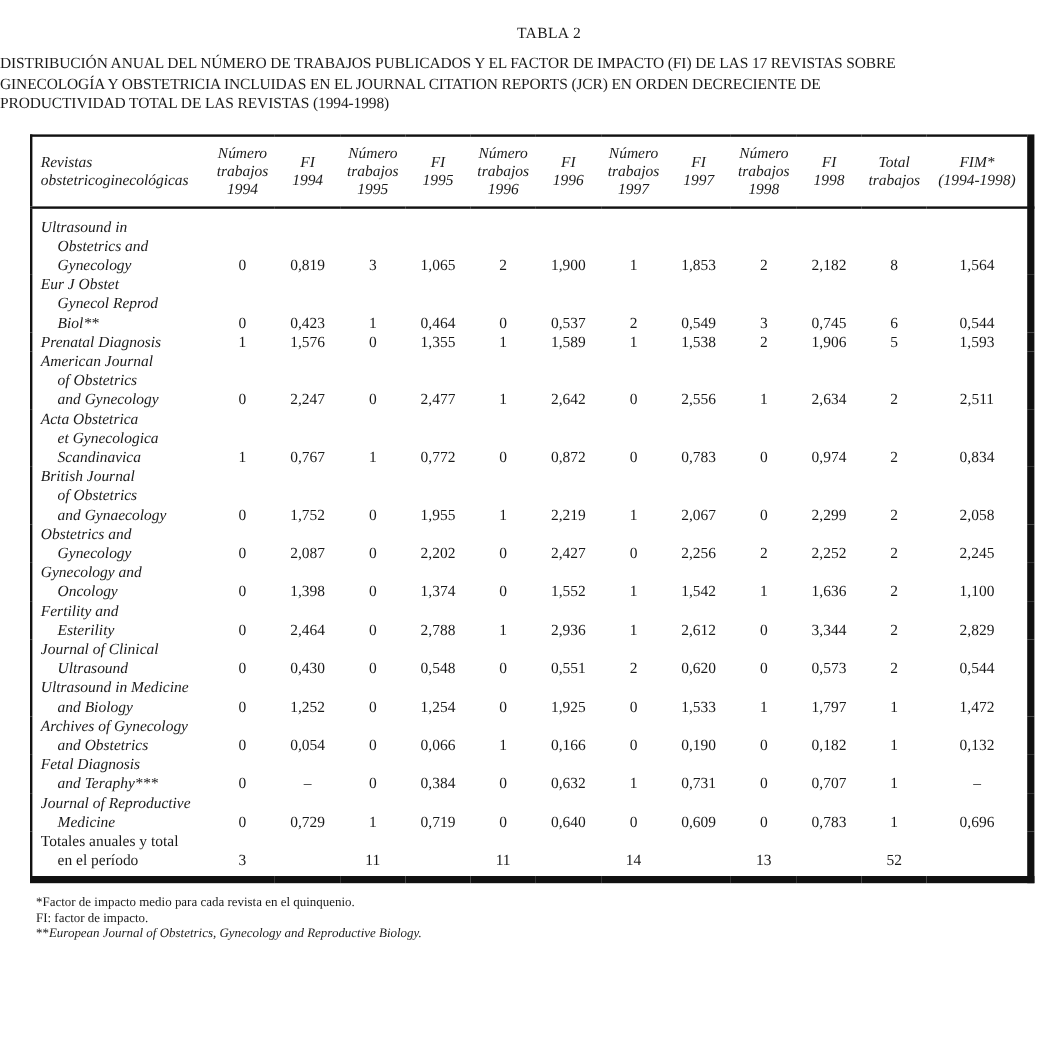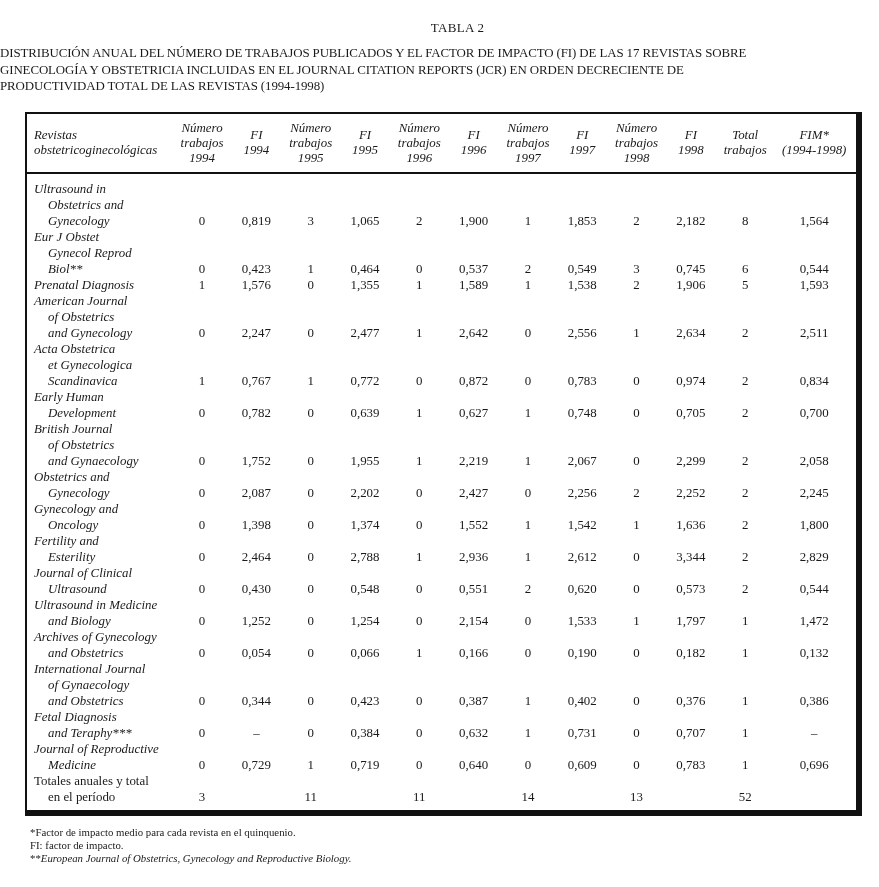--- a/index.html
+++ b/index.html
@@ -231,38 +231,20 @@
           <td class="num-cell">0,872</td>
           <td class="num-cell">0</td>
           <td class="num-cell">0,783</td>
           <td class="num-cell">0</td>
           <td class="num-cell">0,974</td>
           <td class="num-cell">2</td>
           <td class="num-cell">0,834</td>
         </tr>
         <tr>
           <td class="name-cell">
-            <div class="hang">Early Human
-Development</div>
-          </td>
-          <td class="num-cell">0</td>
-          <td class="num-cell">0,782</td>
-          <td class="num-cell">0</td>
-          <td class="num-cell">0,639</td>
-          <td class="num-cell">1</td>
-          <td class="num-cell">0,627</td>
-          <td class="num-cell">1</td>
-          <td class="num-cell">0,748</td>
-          <td class="num-cell">0</td>
-          <td class="num-cell">0,705</td>
-          <td class="num-cell">2</td>
-          <td class="num-cell">0,700</td>
-        </tr>
-        <tr>
-          <td class="name-cell">
             <div class="hang">British Journal
 of Obstetrics
 and Gynaecology</div>
           </td>
           <td class="num-cell">0</td>
           <td class="num-cell">1,752</td>
           <td class="num-cell">0</td>
           <td class="num-cell">1,955</td>
           <td class="num-cell">1</td>
           <td class="num-cell">2,219</td>
@@ -300,21 +282,21 @@
           <td class="num-cell">1,398</td>
           <td class="num-cell">0</td>
           <td class="num-cell">1,374</td>
           <td class="num-cell">0</td>
           <td class="num-cell">1,552</td>
           <td class="num-cell">1</td>
           <td class="num-cell">1,542</td>
           <td class="num-cell">1</td>
           <td class="num-cell">1,636</td>
           <td class="num-cell">2</td>
-          <td class="num-cell">1,800</td>
+          <td class="num-cell">1,100</td>
         </tr>
         <tr>
           <td class="name-cell">
             <div class="hang">Fertility and
 Esterility</div>
           </td>
           <td class="num-cell">0</td>
           <td class="num-cell">2,464</td>
           <td class="num-cell">0</td>
           <td class="num-cell">2,788</td>
@@ -348,21 +330,21 @@
         <tr>
           <td class="name-cell">
             <div class="hang">Ultrasound in Medicine
 and Biology</div>
           </td>
           <td class="num-cell">0</td>
           <td class="num-cell">1,252</td>
           <td class="num-cell">0</td>
           <td class="num-cell">1,254</td>
           <td class="num-cell">0</td>
-          <td class="num-cell">2,154</td>
+          <td class="num-cell">1,925</td>
           <td class="num-cell">0</td>
           <td class="num-cell">1,533</td>
           <td class="num-cell">1</td>
           <td class="num-cell">1,797</td>
           <td class="num-cell">1</td>
           <td class="num-cell">1,472</td>
         </tr>
         <tr>
           <td class="name-cell">
             <div class="hang">Archives of Gynecology
@@ -373,39 +355,20 @@
           <td class="num-cell">0</td>
           <td class="num-cell">0,066</td>
           <td class="num-cell">1</td>
           <td class="num-cell">0,166</td>
           <td class="num-cell">0</td>
           <td class="num-cell">0,190</td>
           <td class="num-cell">0</td>
           <td class="num-cell">0,182</td>
           <td class="num-cell">1</td>
           <td class="num-cell">0,132</td>
-        </tr>
-        <tr>
-          <td class="name-cell">
-            <div class="hang">International Journal
-of Gynaecology
-and Obstetrics</div>
-          </td>
-          <td class="num-cell">0</td>
-          <td class="num-cell">0,344</td>
-          <td class="num-cell">0</td>
-          <td class="num-cell">0,423</td>
-          <td class="num-cell">0</td>
-          <td class="num-cell">0,387</td>
-          <td class="num-cell">1</td>
-          <td class="num-cell">0,402</td>
-          <td class="num-cell">0</td>
-          <td class="num-cell">0,376</td>
-          <td class="num-cell">1</td>
-          <td class="num-cell">0,386</td>
         </tr>
         <tr>
           <td class="name-cell">
             <div class="hang">Fetal Diagnosis
 and Teraphy***</div>
           </td>
           <td class="num-cell">0</td>
           <td class="num-cell">–</td>
           <td class="num-cell">0</td>
           <td class="num-cell">0,384</td>

